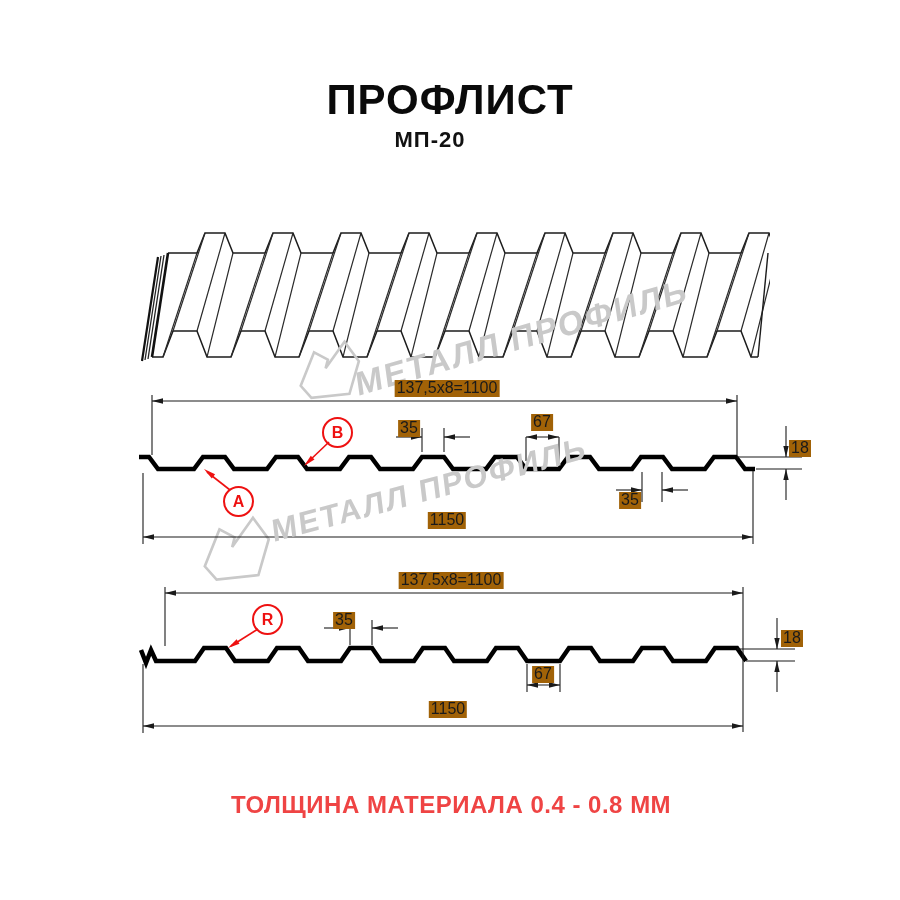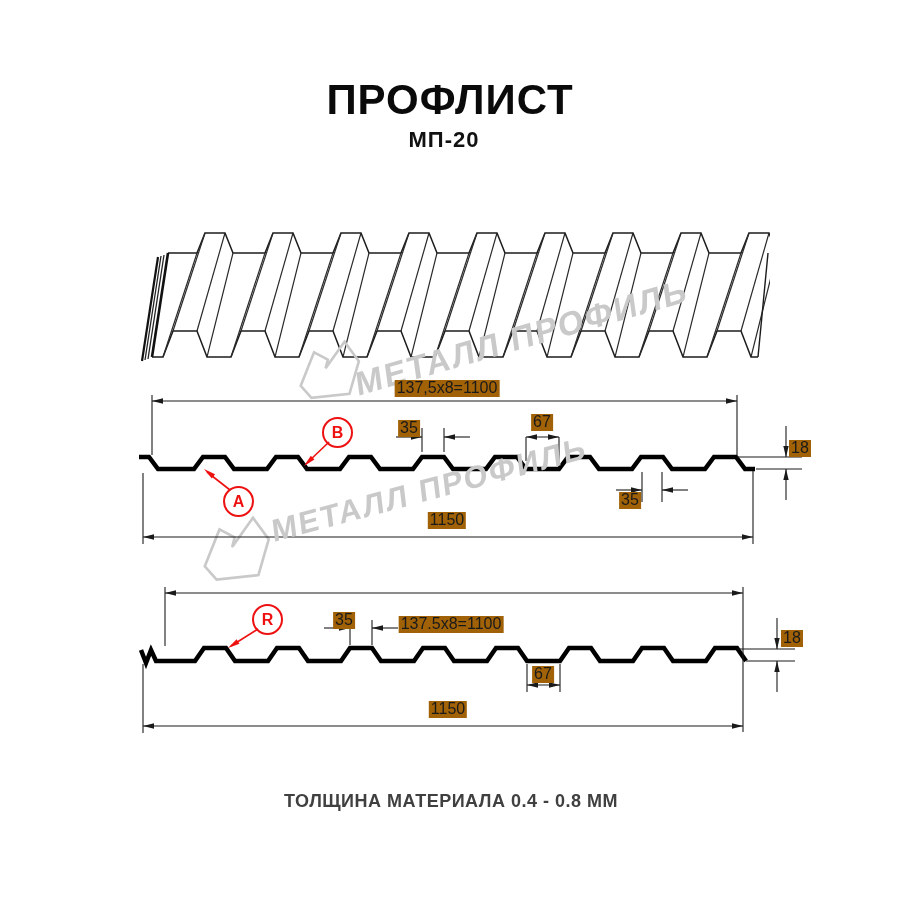--- a/index.html
+++ b/index.html
@@ -11,21 +11,21 @@
   .ctr{transform:translateX(-50%);}
   #title{
     font-size:42px;font-weight:800;letter-spacing:1px;color:#0a0a0a;
     white-space:nowrap;
   }
   #subtitle{
     font-size:22px;font-weight:600;letter-spacing:1px;color:#111;
     white-space:nowrap;
   }
   #footer-note{
-    font-size:18px;font-weight:600;letter-spacing:.5px;color:#404040;
+    font-size:24px;font-weight:600;letter-spacing:.5px;color:#ef4444;
     white-space:nowrap;
     text-align:center;
   }
   .dim-label{
     font-size:16px;color:#1a1a1a;white-space:nowrap;background:#a16207;
     padding:0 2px;line-height:1.05;text-align:right;
   }
   .badge{
     width:27px;height:27px;border-radius:50%;
     display:flex;align-items:center;justify-content:center;
@@ -166,36 +166,36 @@
       <line x1="143" y1="664" x2="143" y2="733" stroke="#1a1a1a" stroke-width="1.1"></line>
       <line x1="143" y1="726" x2="743" y2="726" stroke="#1a1a1a" stroke-width="1.1"></line>
       <polygon points="143,726 154.0,723.3 154.0,728.7" fill="#1a1a1a"></polygon>
       <polygon points="743,726 732.0,728.7 732.0,723.3" fill="#1a1a1a"></polygon>
       <line x1="258" y1="629" x2="231" y2="646" stroke="#ee1111" stroke-width="1.6"></line>
       <polygon points="228,648 236.6,639.2 239.5,643.7" fill="#ee1111"></polygon>
     </g>
   </svg>
 
 <div class="abs ctr" style="left:450px;top:76px;text-align:right;" id="title">ПРОФЛИСТ</div>
-<div class="abs ctr" style="left:444px;top:127px;" id="subtitle">МП-20</div>
+<div class="abs ctr" style="left:430px;top:127px;" id="subtitle">МП-20</div>
 
 <div class="abs watermark" style="left: 356px; top: 366px; color: rgb(201, 201, 201);">МЕТАЛЛ ПРОФИЛЬ</div>
 <div class="abs watermark small" style="left: 272px; top: 514px; color: rgb(201, 201, 201);">МЕТАЛЛ ПРОФИЛЬ</div>
 
 <div class="abs ctr dim-label" style="left:447px;top:380px;">137,5x8=1100</div>
 <div class="abs ctr dim-label" style="left:409px;top:420px;">35</div>
 <div class="abs ctr dim-label" style="left:542px;top:414px;">67</div>
 <div class="abs ctr dim-label" style="left:630px;top:492px;">35</div>
 <div class="abs dim-label" style="left:789px;top:440px;">18</div>
 <div class="abs ctr dim-label" style="left:447px;top:512px;">1150</div>
 
 <div class="abs badge" style="left: 223px; top: 486px; border: 2.5px solid rgb(238, 17, 17); color: rgb(238, 17, 17);">A</div>
 <div class="abs badge" style="left: 322px; top: 417px; border: 2.5px solid rgb(238, 17, 17); color: rgb(238, 17, 17);">B</div>
 
-<div class="abs ctr dim-label" style="left:451px;top:572px;margin-top:44px;">137.5x8=1100</div>
+<div class="abs ctr dim-label" style="left:451px;top:572px;">137.5x8=1100</div>
 <div class="abs ctr dim-label" style="left:344px;top:612px;">35</div>
 <div class="abs ctr dim-label" style="left:543px;top:666px;">67</div>
 <div class="abs dim-label" style="left:781px;top:630px;">18</div>
 <div class="abs ctr dim-label" style="left:448px;top:701px;">1150</div>
 
 <div class="abs badge" style="left: 252px; top: 604px; border: 2.5px solid rgb(238, 17, 17); color: rgb(238, 17, 17);">R</div>
 
 <div class="abs ctr" style="left:451px;top:791px;" id="footer-note">ТОЛЩИНА МАТЕРИАЛА 0.4 - 0.8 ММ</div>
 
 </body></html>

